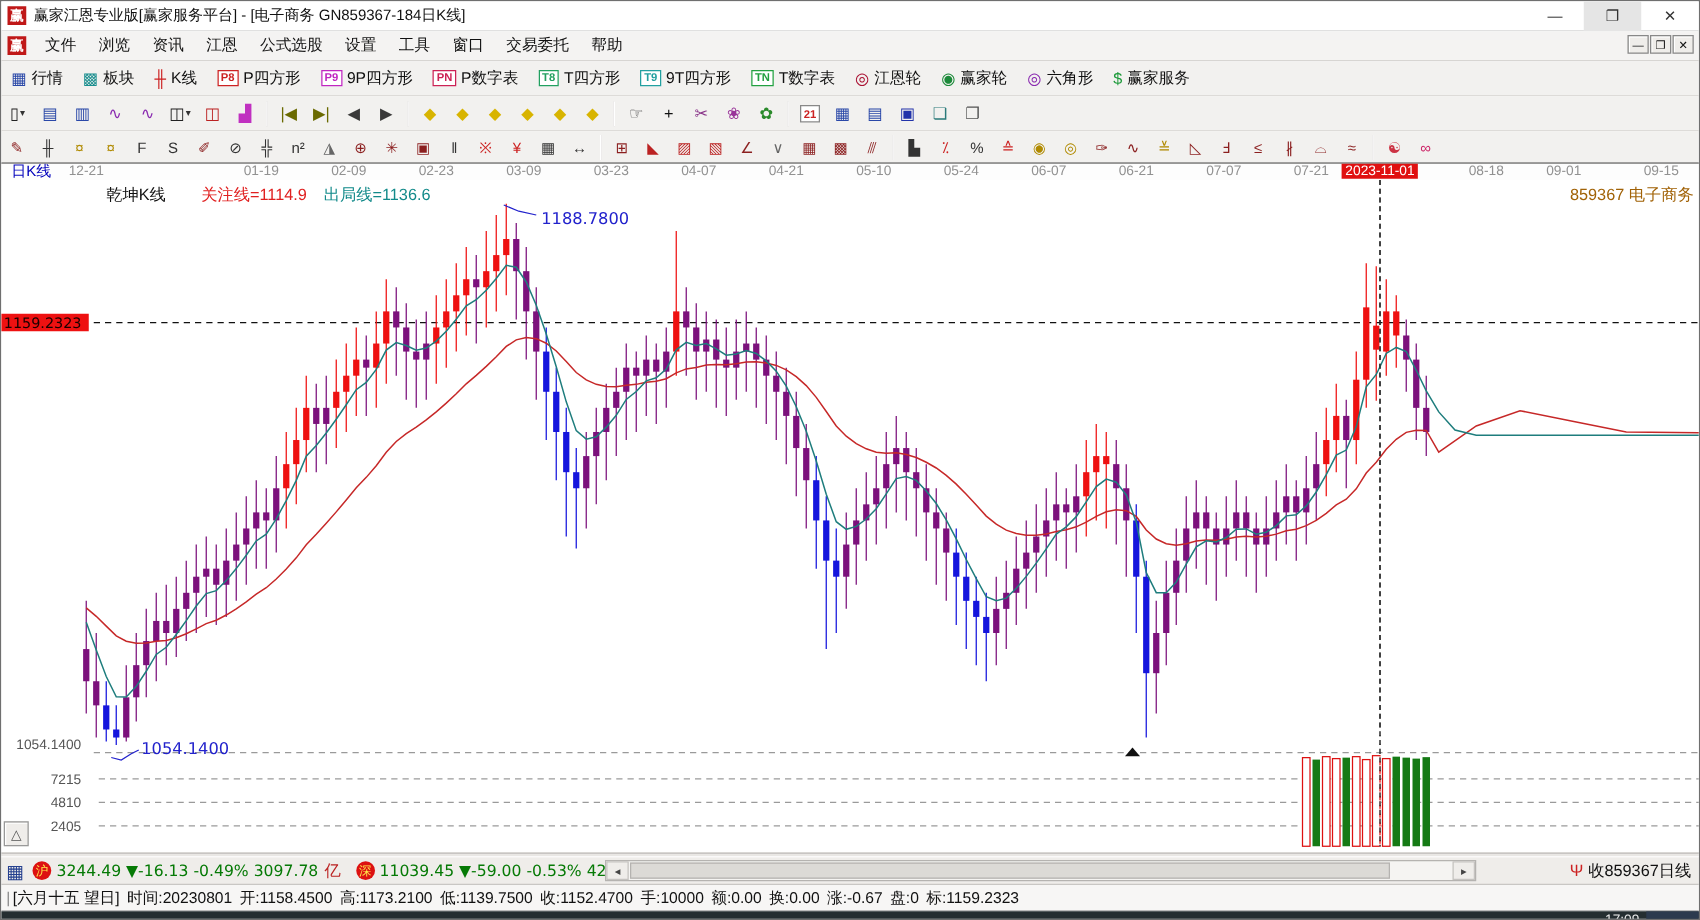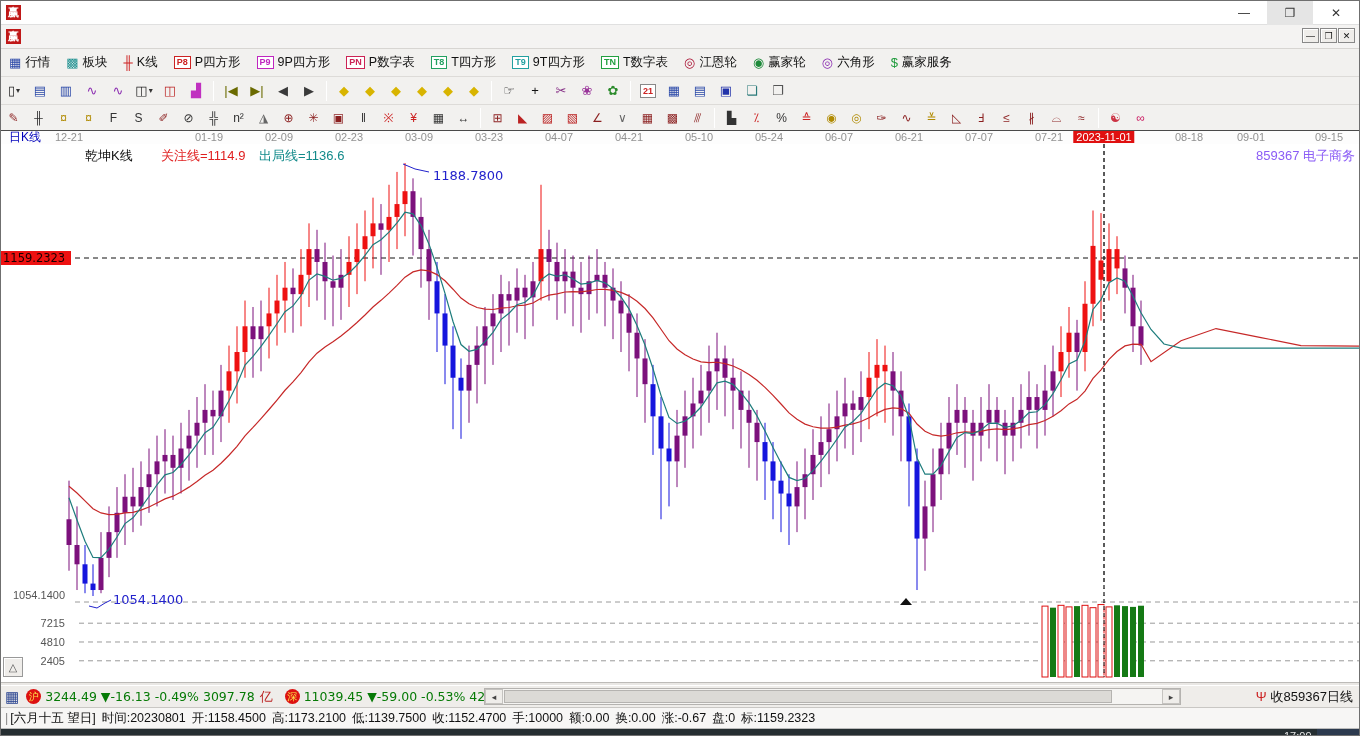--- a/index.html
+++ b/index.html
@@ -33,21 +33,21 @@
   
   .datestrip{position:absolute;left:0;top:130px;width:1360px;height:13px;background:#fdfdfd;text-align:center;}
   .tab-dk{position:absolute;left:8px;top:-2px;font-size:12px;color:#0000bb;}
   .dtick{position:absolute;top:0;font-size:11px;color:#919191;transform:translateX(-50%);white-space:nowrap;}
   .dtick.hl{background:#e01010;color:#fff;padding:0 3px;}
   .chartarea{position:absolute;left:0;top:143px;width:1360px;height:538px;background:#fff;}
   .ann{position:absolute;white-space:nowrap;}
   .lbl-qk{left:84px;top:3px;font-size:13px;color:#111;}
   .lbl-watch{left:160px;top:3px;font-size:13px;color:#e02020;}
   .lbl-exit{left:258px;top:3px;font-size:13px;color:#128a8a;}
-  .lbl-sym{right:6px;top:3px;font-size:13px;color:#8b5cf6;}
+  .lbl-sym{right:6px;top:3px;font-size:13px;color:#a16207;}
   .lbl-high{left:432px;top:24px;font-size:13px;color:#2222cc;font-family:"DejaVu Sans",sans-serif;}
   .lbl-low{left:112px;top:448px;font-size:13px;color:#2222cc;font-family:"DejaVu Sans",sans-serif;}
   .price-tag{position:absolute;left:0;top:107px;width:70px;height:14px;background:#ee1111;color:#1a0000;font-size:11.5px;line-height:14px;padding-left:2px;font-family:"DejaVu Sans",sans-serif;}
   .delta-btn{position:absolute;left:2px;top:513px;width:20px;height:20px;background:#efedea;border:1px solid #999;box-shadow:inset 1px 1px 0 #fff;color:#555;font-size:11px;display:flex;align-items:center;justify-content:center;}
   
   .divider{position:absolute;left:0;top:681px;width:1360px;height:4px;background:#e9e7e4;border-top:1px solid #bdbbb8;border-bottom:1px solid #fff;}
   .status1{position:absolute;left:0;top:685px;width:1360px;height:22px;background:#efedea;border-bottom:1px solid #c9c7c4;display:flex;align-items:center;font-size:13px;}
   .mkt-badge{width:15px;height:15px;border-radius:50%;background:#dd1111;color:#ffe94a;font-size:10px;display:flex;align-items:center;justify-content:center;margin:0 4px;}
   .mkt-num{color:#067a06;font-family:"DejaVu Sans",sans-serif;font-size:12.5px;margin-right:5px;}
   .mkt-unit{color:#bb2222;margin-right:8px;}
@@ -63,29 +63,42 @@
   .clock{position:absolute;left:1283px;top:1px;color:#e8e8e8;font-size:11px;}
   .task-accent{position:absolute;right:0;top:0;width:44px;height:8px;background:#2c3a4e;}
 </style>
 </head>
 <body>
 
 <div class="app">
 
   <div class="titlebar">
     <div class="app-logo">赢</div>
+    <div class="title-text">赢家江恩专业版[赢家服务平台] - [电子商务  GN859367-184日K线]</div>
     <div class="win-btns">
       <div class="win-btn">—</div>
       <div class="win-btn hl">❐</div>
       <div class="win-btn">✕</div>
     </div>
   </div>
 
   <div class="menubar">
     <div class="app-logo">赢</div>
+    <div id="menu-items" style="display:flex;height:100%">
+        <div class="menu-item">文件</div>
+        <div class="menu-item">浏览</div>
+        <div class="menu-item">资讯</div>
+        <div class="menu-item">江恩</div>
+        <div class="menu-item">公式选股</div>
+        <div class="menu-item">设置</div>
+        <div class="menu-item">工具</div>
+        <div class="menu-item">窗口</div>
+        <div class="menu-item">交易委托</div>
+        <div class="menu-item">帮助</div>
+      </div>
     <div class="mdi-btns" id="mdi-btns">
         <div class="mdi-btn">—</div>
         <div class="mdi-btn">❐</div>
         <div class="mdi-btn">✕</div>
       </div>
   </div>
 
   <div class="tb tb1" id="tb1">
       <div class="tb1-btn">
         <span class="tb-ico" style="color: rgb(42, 72, 168);">▦</span>

